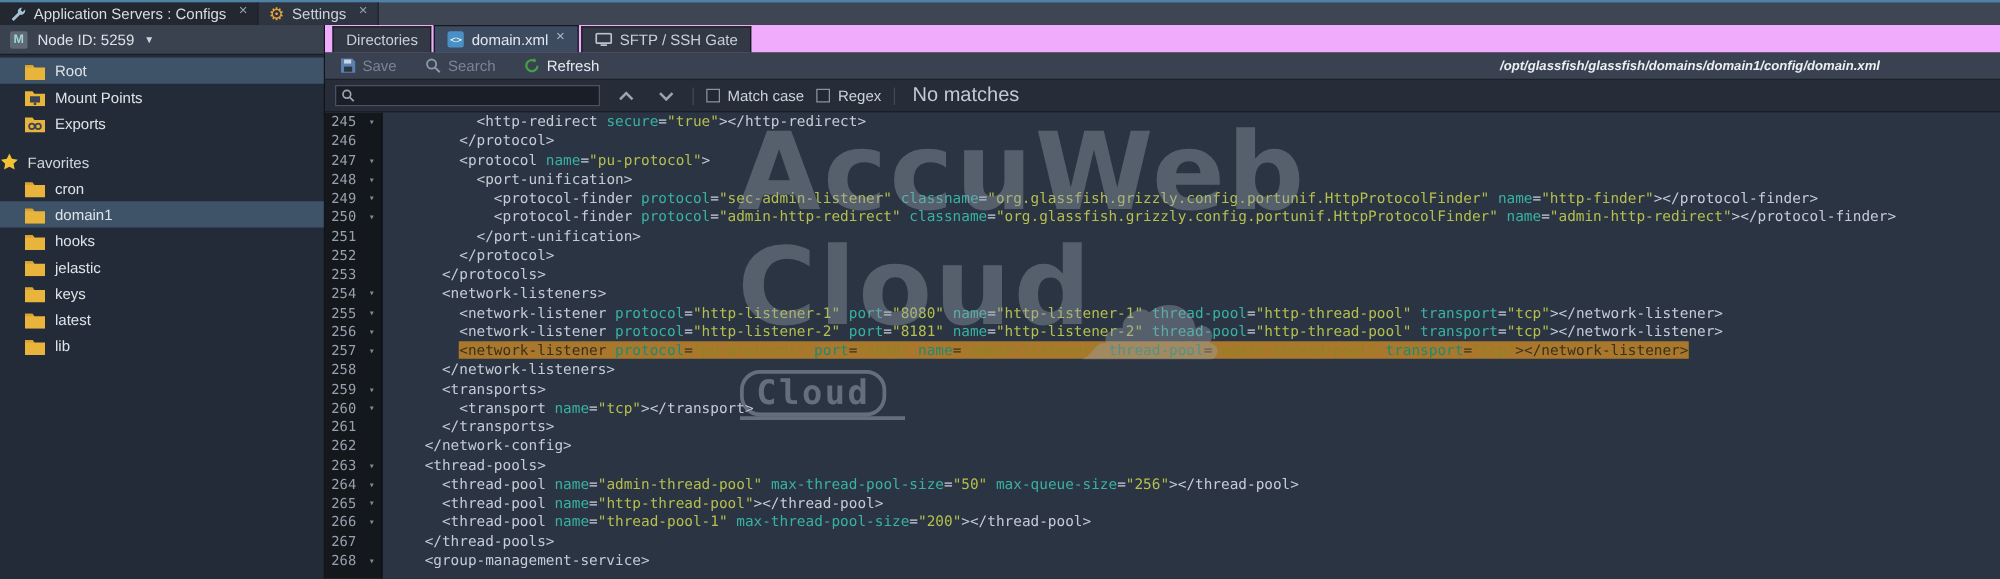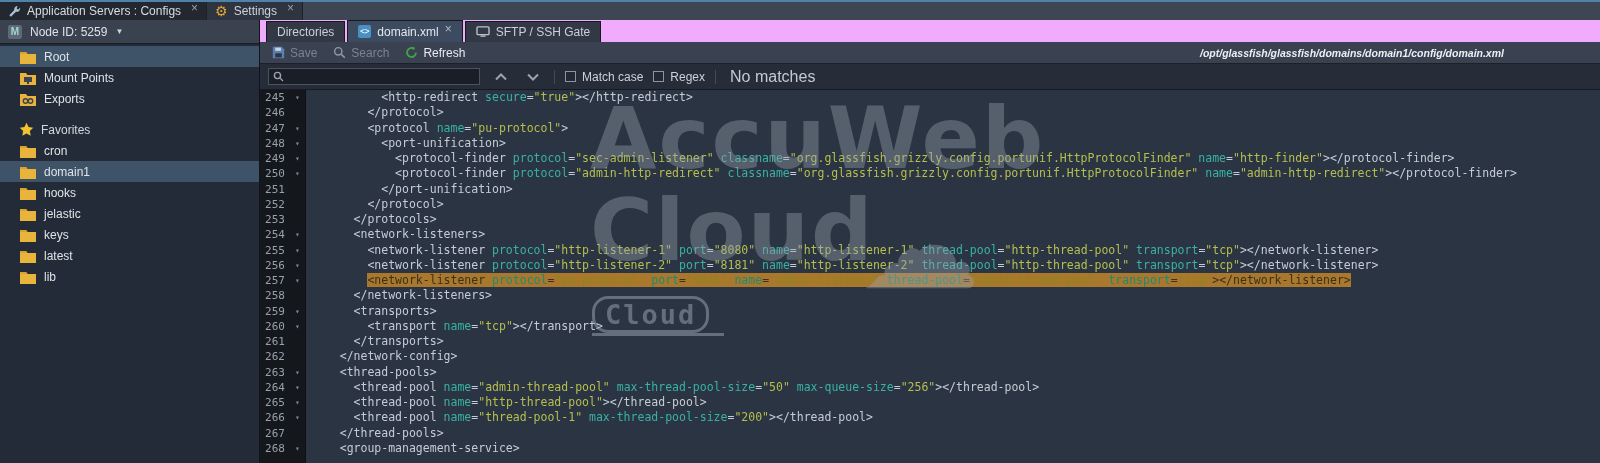--- a/index.html
+++ b/index.html
@@ -20,40 +20,40 @@
     background:#222b37; border-right:1px solid #11151b; }
   .node-bar { height:24px; background:#3a414f; border-bottom:1px solid #191d24;
     display:flex; align-items:center; gap:8px; padding:0 8px; color:#dde2e8; font-size:12px; }
   .m-badge { width:14px; height:14px; background:#5f6977; color:#9fd9cd; font-size:10px; font-weight:bold;
     display:flex; align-items:center; justify-content:center; border-radius:2px; }
   .caret { font-size:8px; color:#cdd3db; }
   .tree { padding-top:2px; }
   .trow { height:21px; display:flex; align-items:center; gap:8px; padding-left:20px;
     color:#dfe3e8; font-size:12px; cursor:default; }
   .trow.sel { background:#3e5368; }
-  .fav-head { height:21px; display:flex; align-items:center; gap:7px; padding-left:19px;
+  .fav-head { height:21px; display:flex; align-items:center; gap:7px; padding-left:0;
     color:#d3d8de; font-size:12px; margin-top:10px; }
   .icon16 { width:16px; height:14px; flex:none; }
   .fileico { width:14px; height:14px; flex:none; border-radius:50%; background:#3aa0d8;
     display:flex; align-items:center; justify-content:center; }
   .fileico i { width:6px; height:6px; border-radius:50%; background:#d9eef9; display:block; }
 
   
   .main { position:absolute; left:260px; top:20px; width:1340px; height:443px; }
 
   .etabbar { height:22px; background:#f0abfc; display:flex; align-items:stretch; padding-left:6px; gap:2px; }
   .etab { display:flex; align-items:center; gap:6px; padding:0 10px; font-size:12px;
     color:#c9d0d9; background:#323945; border:1px solid #161a20; border-bottom:none; margin-top:1px; }
   .etab.active { background:#3d4b61; color:#e2e7ee; margin-top:0; }
   .etab .tclose { color:#aeb8c4; font-size:12px; margin-top:-6px; }
   .codeico { width:13px; height:13px; background:#4a90c4; border-radius:2px; color:#fff;
     font-size:8px; display:flex; align-items:center; justify-content:center; font-family:"DejaVu Sans Mono",monospace;}
 
   .toolbar { height:22px; background:#3a4150; border-bottom:1px solid #1c2027;
-    display:flex; align-items:center; gap:16px; padding-left:12px; position:relative; }
+    display:flex; align-items:center; gap:23px; padding-left:12px; position:relative; }
   .tbtn { display:flex; align-items:center; gap:5px; font-size:12px; }
   .tbtn.disabled { color:#7b8493; }
   .tbtn.enabled { color:#e8ebf0; cursor:pointer; }
   .fpath { position:absolute; left:940px; top:0; height:22px; display:flex; align-items:center;
     color:#eceff3; font-size:10.5px; font-style:italic; font-weight:bold; }
 
   .searchbar { height:26px; background:#262d38; border-bottom:1px solid #171b21;
     display:flex; align-items:center; gap:10px; padding-left:8px; }
   .sinput { width:212px; height:17px; background:#1a1f27; border:1px solid #4a5261;
     display:flex; align-items:center; padding:0 4px; gap:4px; }

